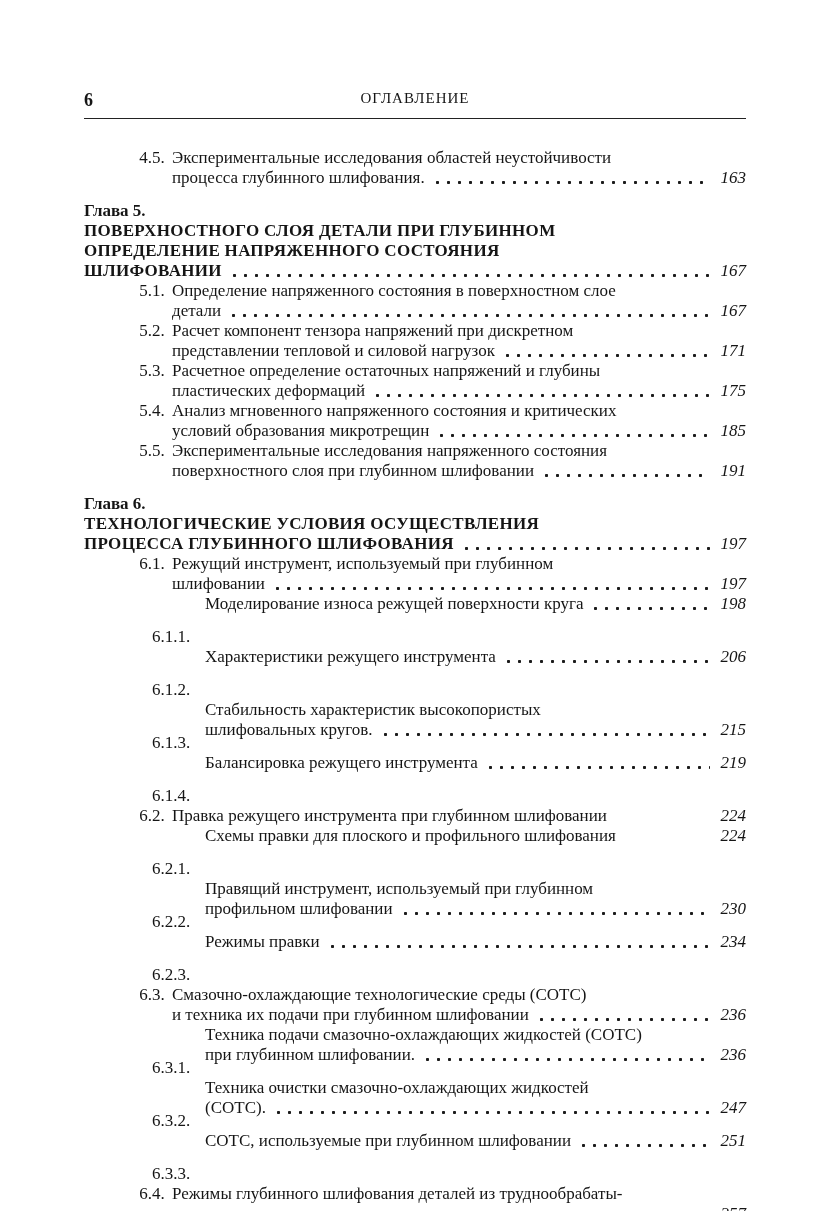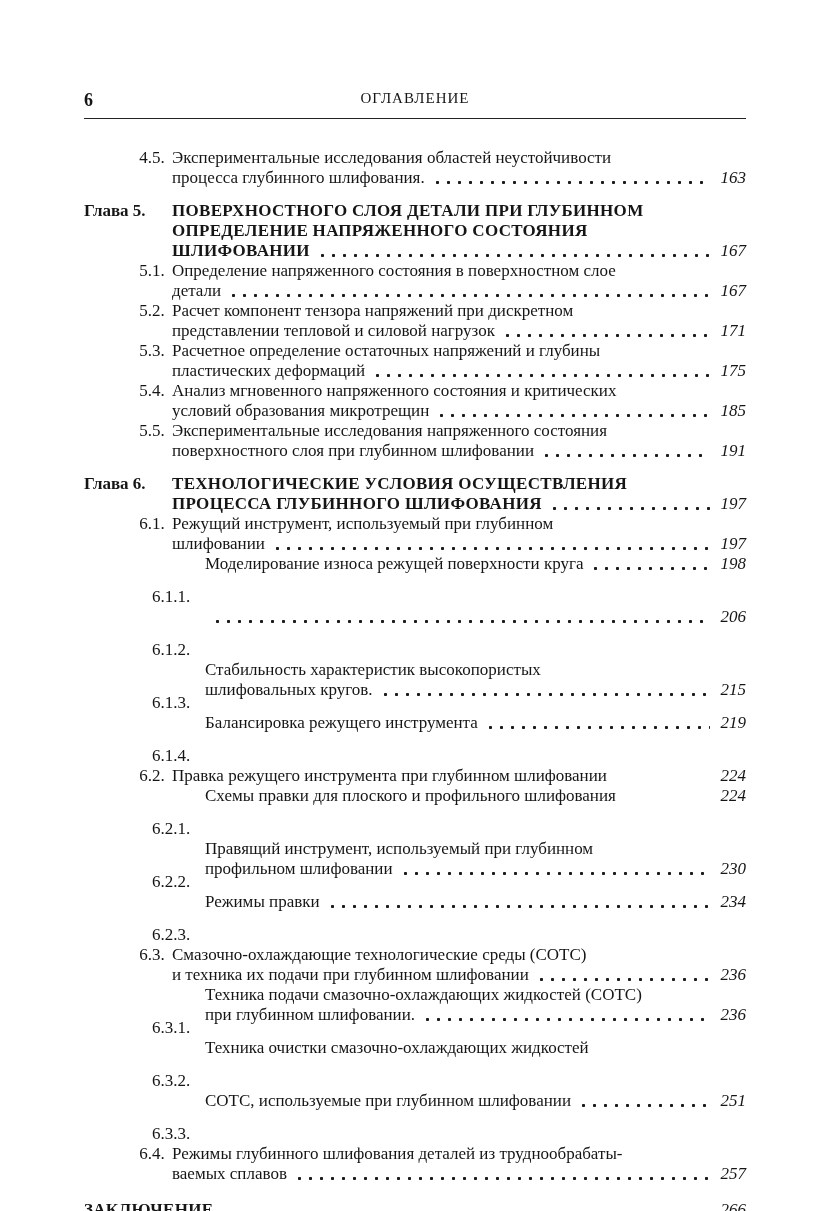--- a/index.html
+++ b/index.html
@@ -27,21 +27,21 @@
     margin-top: 6px;
     border-bottom: 1.6px solid #222;
   }
 
   .toc { padding-top: 29px; font-size: 17px; line-height: 20px; }
 
   .entry { display: flex; }
   .entry .label { flex: none; }
   .entry .body { flex: 1; min-width: 0; }
 
-  .level-chapter { margin-top: 13px; }
+  .level-chapter { margin-top: 13px; flex-direction: column; }
   .level-chapter .label { width: 88px; font-weight: bold; }
   .level-chapter .txt { font-weight: bold; letter-spacing: 0.3px; }
 
   .level-section { padding-left: 48px; }
   .level-section .label { width: 40px; text-align: center; }
 
   .level-subsection { padding-left: 68px; }
   .level-subsection .label { width: 53px; margin-top: 33px; }
 
   .level-top { margin-top: 16px; }
@@ -199,20 +199,21 @@
             <span class="txt">Моделирование износа режущей поверхности круга</span>
             <span class="dots"></span>
             <span class="pagenum">198</span>
           </div>
         </div>
   </div>
       <div class="entry level-subsection">
     <span class="label">6.1.2.</span>
     <div class="body">
           <div class="line">
+            <span class="txt">Характеристики режущего инструмента</span>
             <span class="dots"></span>
             <span class="pagenum">206</span>
           </div>
         </div>
   </div>
       <div class="entry level-subsection">
     <span class="label">6.1.3.</span>
     <div class="body">
           <div class="line">
             <span class="txt">Стабильность характеристик высокопористых</span>
@@ -302,20 +303,25 @@
             <span class="pagenum">236</span>
           </div>
         </div>
   </div>
       <div class="entry level-subsection">
     <span class="label">6.3.2.</span>
     <div class="body">
           <div class="line">
             <span class="txt">Техника очистки смазочно-охлаждающих жидкостей</span>
           </div>
+          <div class="line">
+            <span class="txt">(СОТС).</span>
+            <span class="dots"></span>
+            <span class="pagenum">247</span>
+          </div>
         </div>
   </div>
       <div class="entry level-subsection">
     <span class="label">6.3.3.</span>
     <div class="body">
           <div class="line">
             <span class="txt">СОТС, используемые при глубинном шлифовании</span>
             <span class="dots"></span>
             <span class="pagenum">251</span>
           </div>

